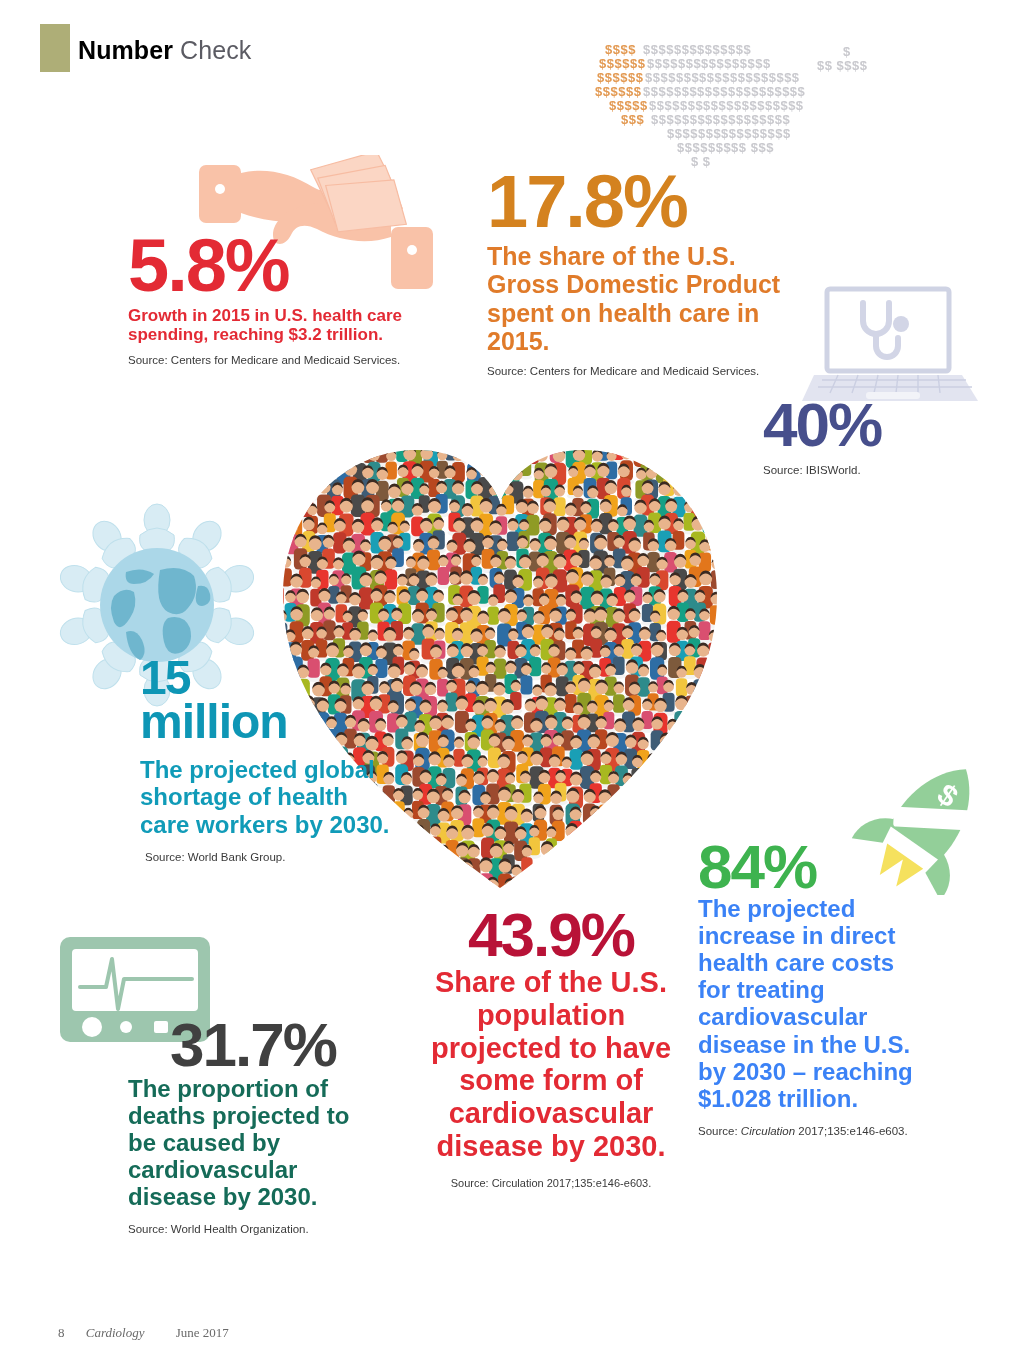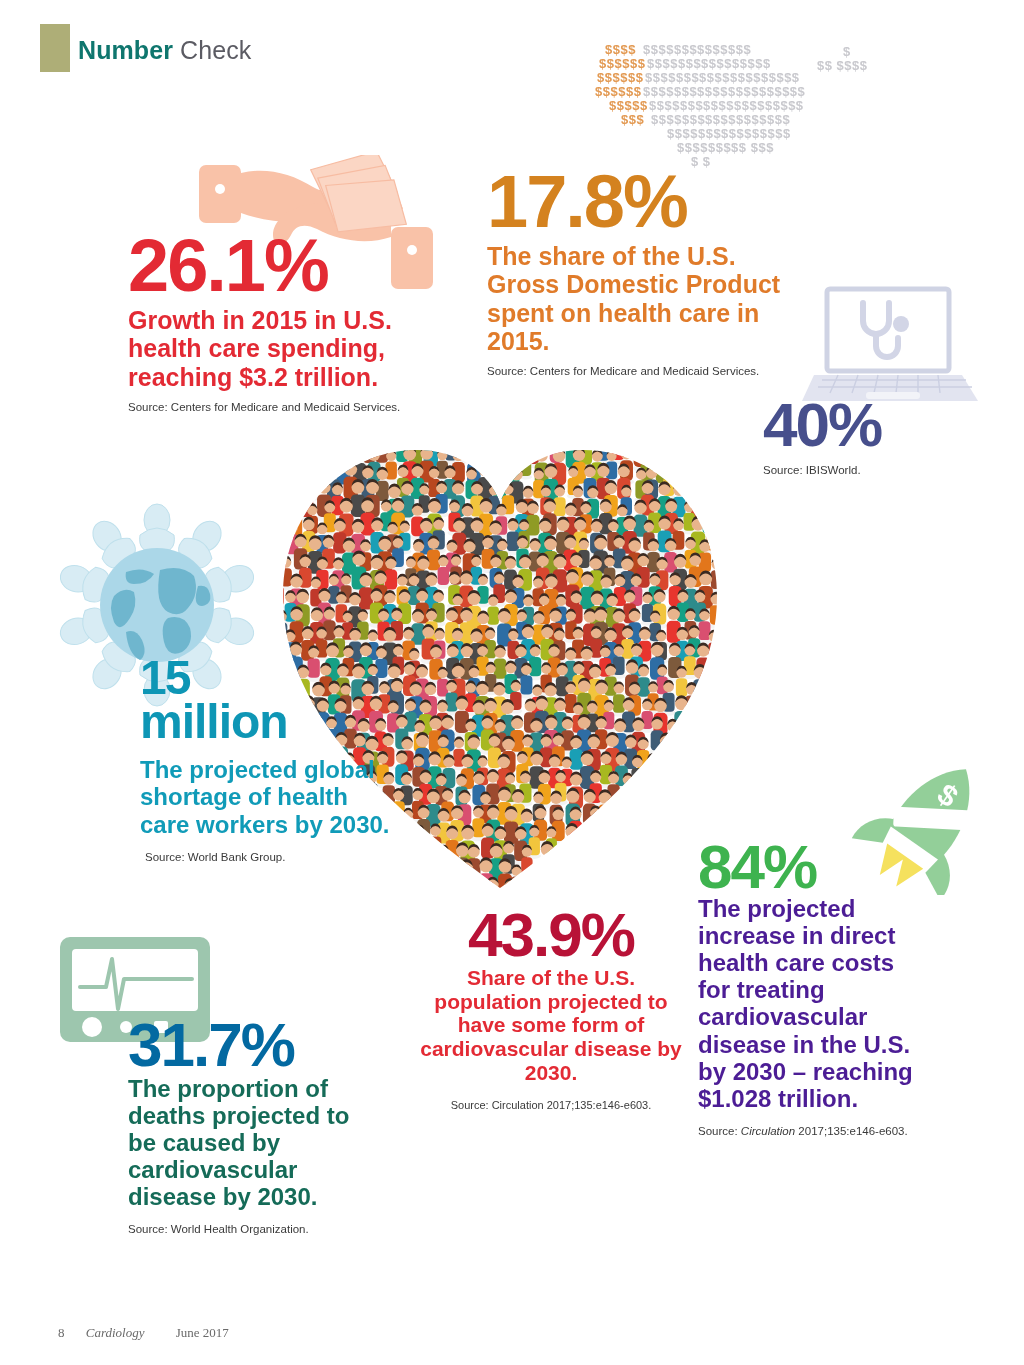--- a/index.html
+++ b/index.html
@@ -7,34 +7,34 @@
     width:1024px;height:1365px;position:relative;overflow:hidden;
     background:#ffffff;
     font-family:"Liberation Sans", sans-serif;
     -webkit-font-smoothing:antialiased;
   }
   .page{position:absolute;inset:0;}
 
   
   .hdr-bar{position:absolute;left:40px;top:24px;width:30px;height:48px;background:#AEAE77;}
   .hdr-title{position:absolute;left:78px;top:36px;font-size:25px;letter-spacing:.1px;}
-  .hdr-title .b{color:#0f766e;font-weight:bold;}
+  .hdr-title .b{color:#000000;font-weight:bold;}
   .hdr-title .n{color:#5B5B63;font-weight:normal;text-align:center;}
 
   
   .stat{position:absolute;}
   .big{font-weight:bold;line-height:.92;letter-spacing:-2px;white-space:nowrap;}
   .desc{font-weight:bold;line-height:1.13;}
   .src{color:#3A3A3A;font-size:11.5px;line-height:1.33;font-weight:normal;}
   .src i{}
 
   
   #s-58{left:128px;top:232px;width:300px;z-index:6;}
   #s-58 .big{color:#E32A34;font-size:74px;}
-  #s-58 .desc{color:#E32A34;font-size:25px;margin-top:6px;}
+  #s-58 .desc{color:#E32A34;font-size:17px;margin-top:6px;}
   #s-58 .src{margin-top:9px;}
 
   
   #s-178{left:487px;top:168px;width:310px;z-index:6;}
   #s-178 .big{color:#D4821F;font-size:74px;}
   #s-178 .desc{color:#E07B2A;font-size:25px;margin-top:6px;}
   #s-178 .src{margin-top:9px;}
 
   
   #s-40{left:763px;top:396px;width:215px;z-index:6;}
@@ -44,34 +44,34 @@
 
   
   #s-15{left:140px;top:656px;width:250px;z-index:6;}
   #s-15 .big{color:#0E96B5;font-size:48px;}
   #s-15 .big .l2{display:block;letter-spacing:-1px;}
   #s-15 .desc{color:#109BB8;font-size:24px;margin-top:12px;}
   #s-15 .src{margin-top:12px;margin-left:5px;}
 
   
   #s-317{left:128px;top:1016px;width:250px;z-index:6;}
-  #s-317 .big{color:#0369a1;font-size:62px;}
+  #s-317 .big{color:#404040;font-size:62px;text-align:center;}
   #s-317 .desc{color:#156B58;font-size:24px;margin-top:2px;}
   #s-317 .src{margin-top:11px;}
 
   
   #s-439{left:420px;top:906px;width:262px;text-align:center;z-index:6;}
   #s-439 .big{color:#B81237;font-size:62px;}
-  #s-439 .desc{color:#E32A34;font-size:21px;margin-top:3px;}
+  #s-439 .desc{color:#E32A34;font-size:29px;margin-top:3px;}
   #s-439 .src{margin-top:13px;font-size:11px;}
 
   
   #s-84{left:698px;top:838px;width:232px;z-index:6;}
   #s-84 .big{color:#3EB34F;font-size:62px;}
-  #s-84 .desc{color:#4c1d95;font-size:24px;margin-top:0px;}
+  #s-84 .desc{color:#3b82f6;font-size:24px;margin-top:0px;}
   #s-84 .src{margin-top:12px;}
 
   
   .art{position:absolute;z-index:1;pointer-events:none;}
   #art-hands{left:195px;top:155px;width:250px;height:160px;}
   #art-map{left:595px;top:40px;width:285px;height:185px;}
   #art-laptop{left:800px;top:285px;width:185px;height:135px;}
   #art-globe{left:40px;top:500px;width:235px;height:210px;}
   #art-ecg{left:58px;top:935px;width:180px;height:115px;}
   #art-rocket{left:845px;top:755px;width:165px;height:140px;}
@@ -934,21 +934,21 @@
         <use xlink:href="#person" x="0" y="0" transform="translate(356.8,472.6) scale(1.21)" fill="#E2761B"></use>
         <use xlink:href="#person" x="0" y="0" transform="translate(370.8,470.4) scale(1.07)" fill="#9C4A2F"></use>
         <use xlink:href="#person" x="0" y="0" transform="translate(389.3,472.1) scale(1.03)" fill="#9C4A2F"></use>
         <use xlink:href="#person" x="0" y="0" transform="translate(404.9,468.6) scale(1.06)" fill="#E8352E"></use>
         <use xlink:href="#person" x="0" y="0" transform="translate(420.1,469.3) scale(1.06)" fill="#9C4A2F"></use>
         <use xlink:href="#person" x="0" y="0" transform="translate(438.6,468.9) scale(1.00)" fill="#B8471F"></use>
       </g>
   </svg>
 
   <div class="stat" id="s-58">
-    <div class="big">26.1%</div>
+    <div class="big">5.8%</div>
     <div class="desc">Growth in 2015 in U.S. health care spending, reaching $3.2 trillion.</div>
     <div class="src">Source: Centers for Medicare and Medicaid Services.</div>
   </div>
 
   <div class="stat" id="s-178">
     <div class="big">17.8%</div>
     <div class="desc">The share of the U.S. Gross Domestic Product spent on health care in 2015.</div>
     <div class="src">Source: Centers for Medicare and Medicaid Services.</div>
   </div>
 

